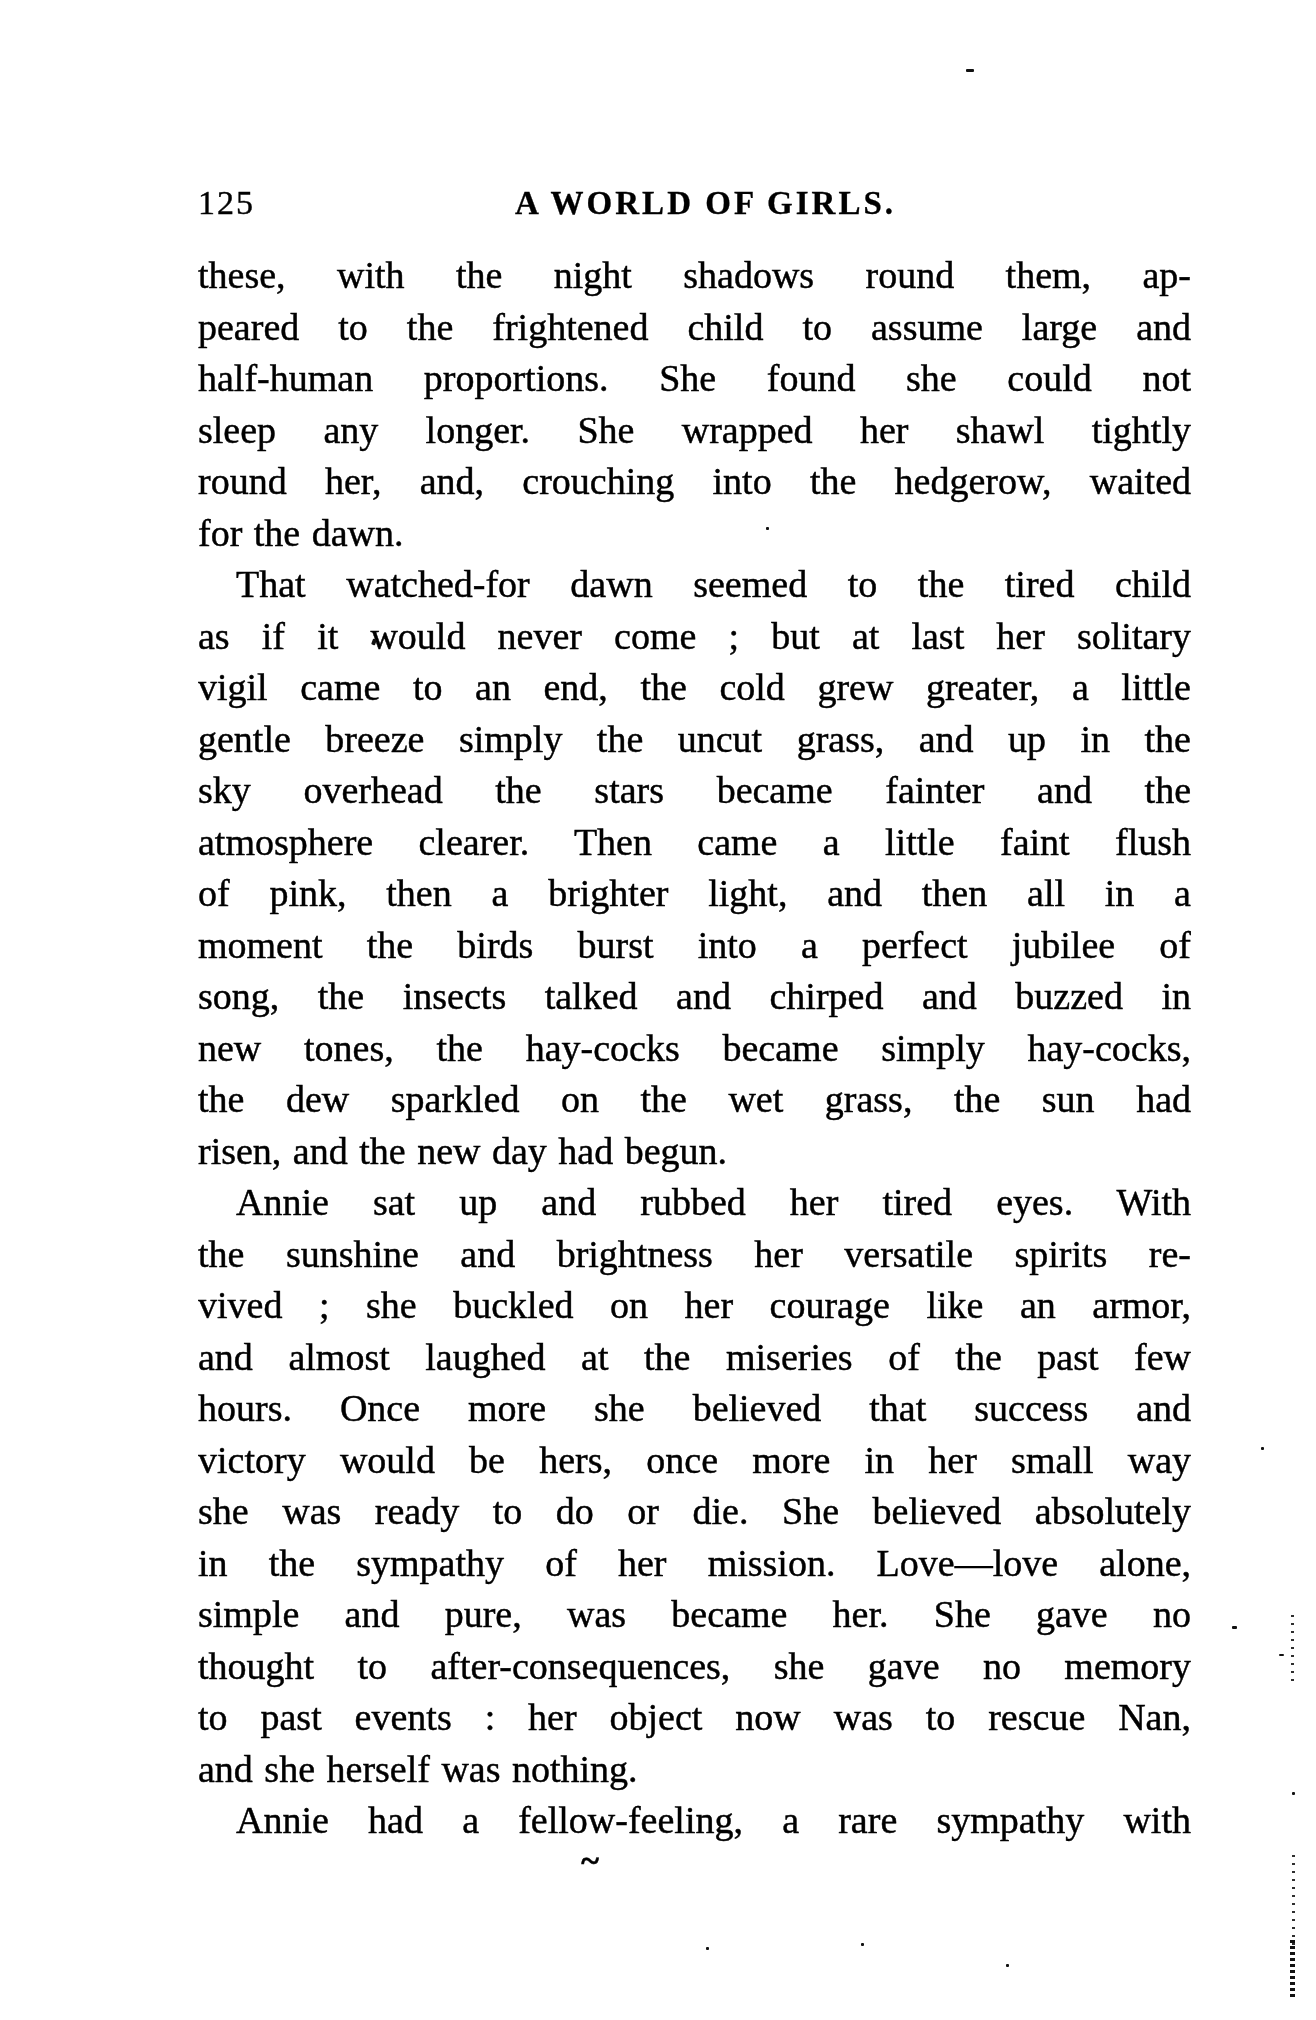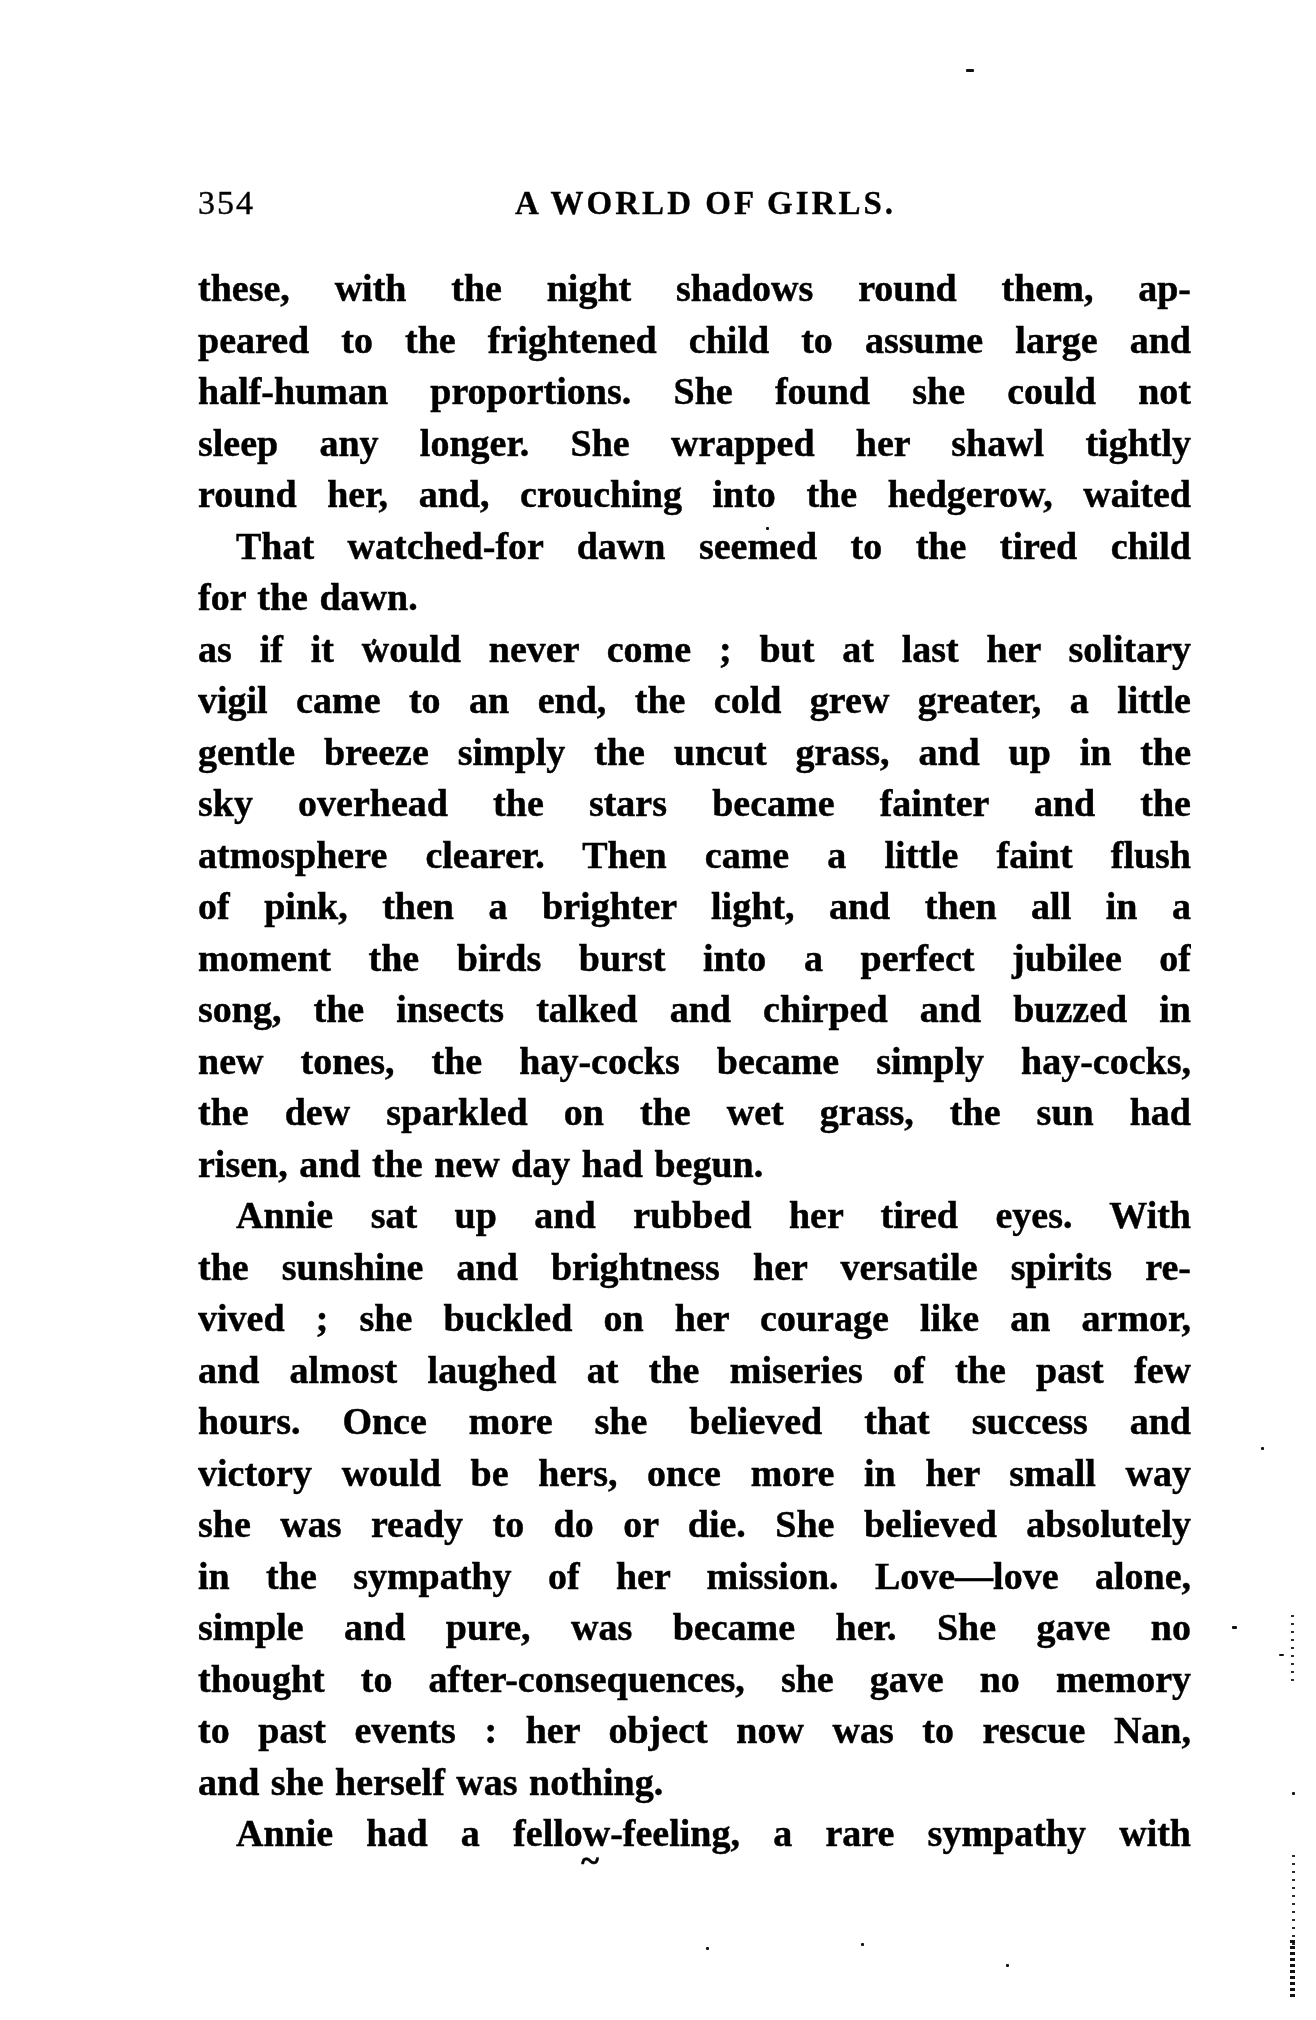--- a/index.html
+++ b/index.html
@@ -42,23 +42,22 @@
     text-align: center;
     font-weight: bold;
     font-size: 33px;
     line-height: 34px;
     letter-spacing: 3px;
     -webkit-text-stroke: 0.3px #000;
   }
   .body-text {
     position: absolute;
     left: 198px;
-    top: 263px;
+    top: 250px;
     width: 993px;
-    font-weight: bold;
   }
   .line {
     font-size: 38px;
     line-height: 51.5px;
     height: 51.5px;
     text-align: justify;
     text-align-last: justify;
     word-spacing: 2px;
     white-space: normal;
     overflow: hidden;
@@ -100,31 +99,31 @@
     -webkit-text-stroke: 0.5px #000;
   }
 </style>
 </head>
 <body>
 
 <div class="page">
 
   <div class="header-row">
     <div class="running-title">A WORLD OF GIRLS.</div>
-    <span class="page-num">354</span>
+    <span class="page-num">125</span>
   </div>
 
   <div class="body-text">
       <div class="line">these, with the night shadows round them, ap-</div>
       <div class="line">peared to the frightened child to assume large and</div>
       <div class="line">half-human proportions. She found she could not</div>
       <div class="line">sleep any longer. She wrapped her shawl tightly</div>
       <div class="line">round her, and, crouching into the hedgerow, waited</div>
+      <div class="line par-end">for the dawn.</div>
       <div class="line indent">That watched-for dawn seemed to the tired child</div>
-      <div class="line par-end">for the dawn.</div>
       <div class="line">as if it would never come ; but at last her solitary</div>
       <div class="line">vigil came to an end, the cold grew greater, a little</div>
       <div class="line">gentle breeze simply the uncut grass, and up in the</div>
       <div class="line">sky overhead the stars became fainter and the</div>
       <div class="line">atmosphere clearer. Then came a little faint flush</div>
       <div class="line">of pink, then a brighter light, and then all in a</div>
       <div class="line">moment the birds burst into a perfect jubilee of</div>
       <div class="line">song, the insects talked and chirped and buzzed in</div>
       <div class="line">new tones, the hay-cocks became simply hay-cocks,</div>
       <div class="line">the dew sparkled on the wet grass, the sun had</div>

